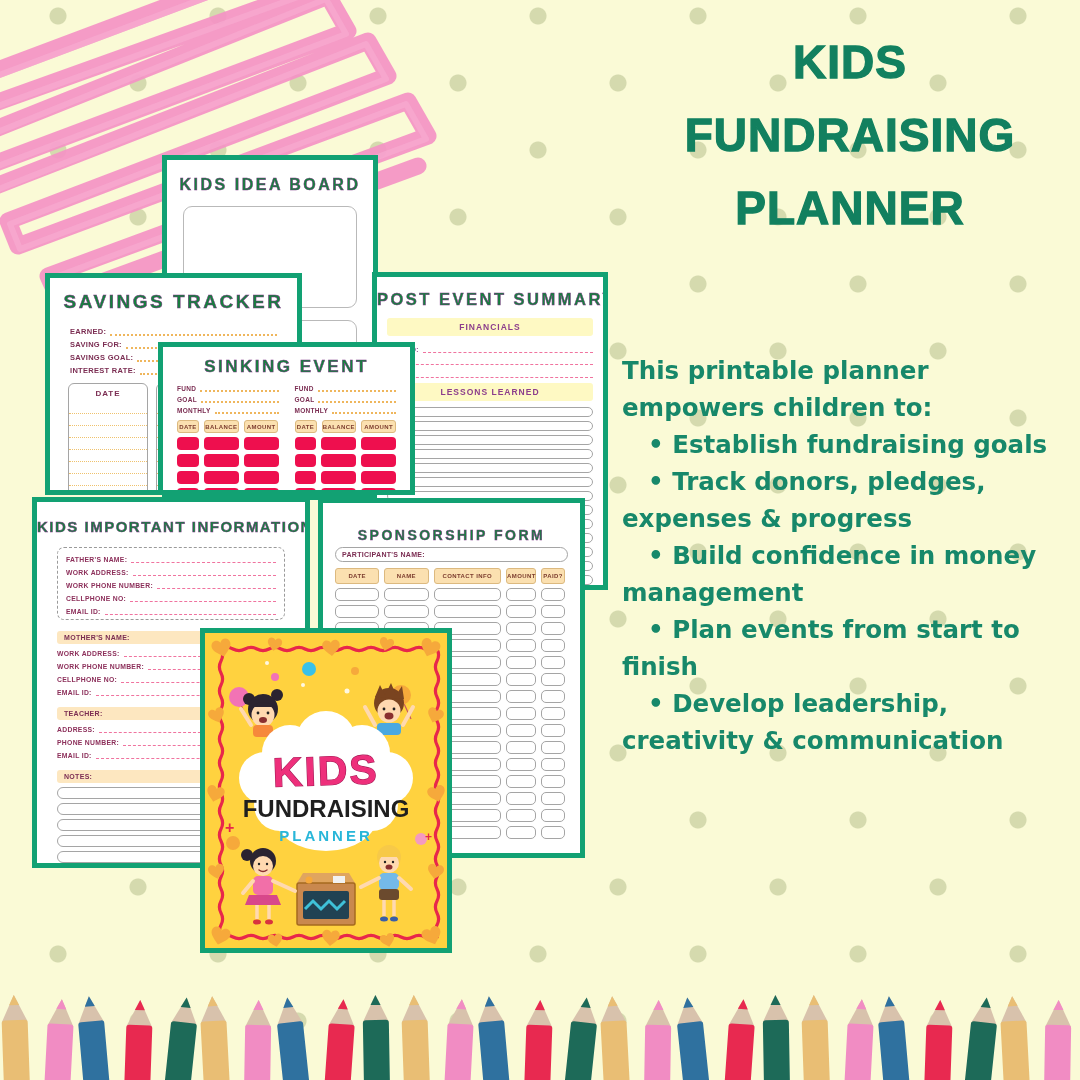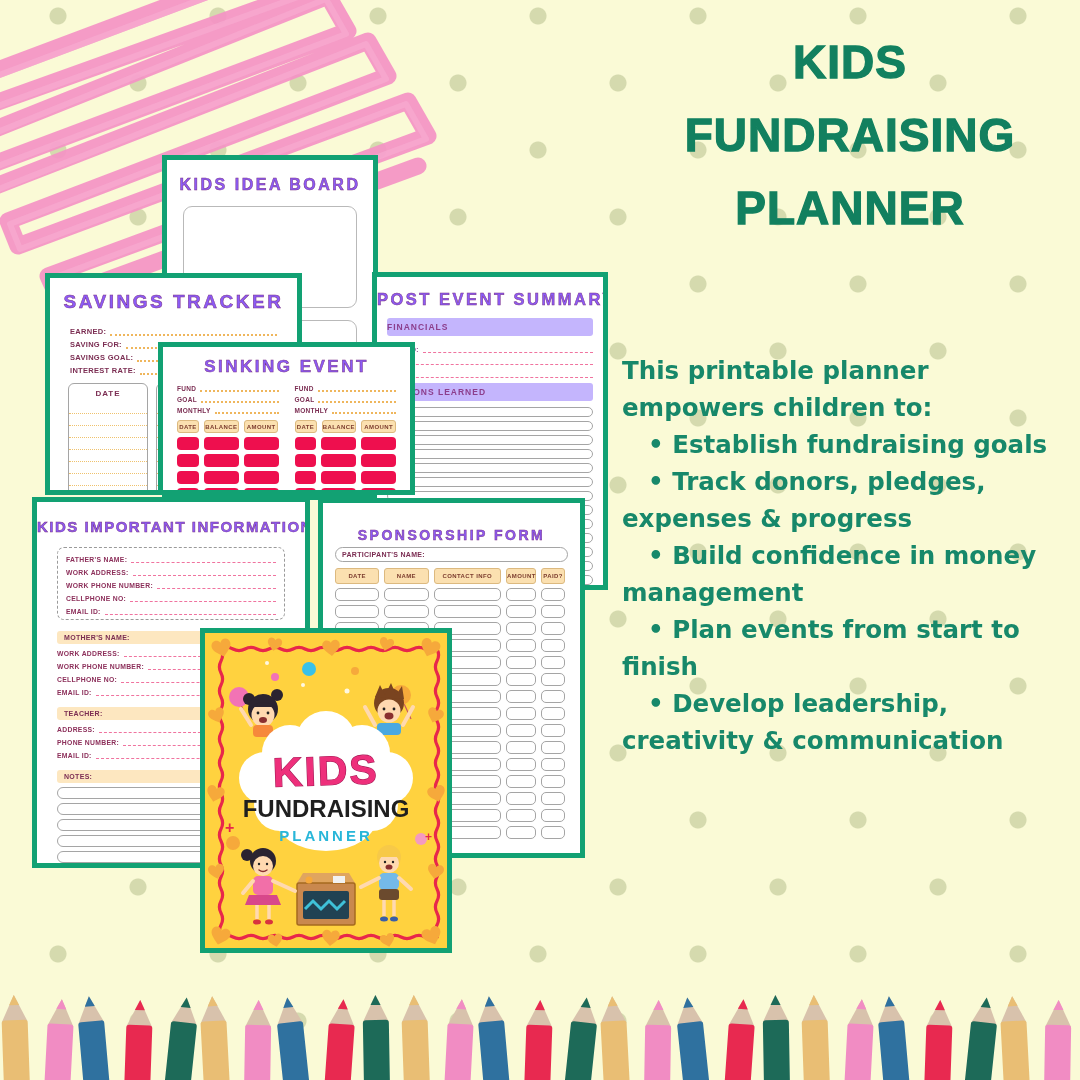--- a/index.html
+++ b/index.html
@@ -7,28 +7,28 @@
   .canvas{position:relative;width:1080px;height:1080px;overflow:hidden;
     background-color:#fafad6;
     background-image:
       radial-gradient(circle, #d5daae 8px, rgba(0,0,0,0) 9px),
       radial-gradient(circle, #d5daae 8px, rgba(0,0,0,0) 9px);
     background-size:160px 134px,160px 134px;
     background-position:58px 16px,138px 83px;}
   .scribble{position:absolute;left:-12px;top:-14px;z-index:0;}
   
   .page{position:absolute;background:#ffffff;border:5px solid #12a173;box-sizing:border-box;overflow:hidden;}
-  .ptitle{text-align:center;font-weight:bold;color:#8b5cf6;letter-spacing:2.5px;
+  .ptitle{text-align:center;font-weight:bold;color:#15803d;letter-spacing:2.5px;
     -webkit-text-stroke:0.5px #7c3083;white-space:nowrap;}
   .fieldrow{display:flex;align-items:flex-end;}
   .flabel{font-size:7.5px;font-weight:bold;color:#7b2d52;letter-spacing:.3px;white-space:nowrap;}
   .dotline{flex:1;border-bottom:2px dotted #efb65c;margin-left:4px;height:8px;}
   .pinkline{flex:1;border-bottom:1.5px dashed #f0739f;margin-left:4px;height:8px;}
-  .banner{background:#c4b5fd;border-radius:3px;font-size:8.5px;font-weight:bold;
-    color:#8c3e8c;letter-spacing:1px;padding:4px 0;}
+  .banner{background:#fef9c3;border-radius:3px;text-align:center;font-size:8.5px;font-weight:bold;
+    color:#8c3e8c;letter-spacing:1px;padding:4px 12px;}
   .chip{background:#fbe0b0;border:1px solid #dcb97f;border-radius:3px;text-align:center;
     font-size:6px;font-weight:bold;color:#7b3b2d;letter-spacing:.4px;padding:2.5px 0;box-sizing:border-box;}
   .cell{background:#ee0f4e;border-radius:4px;height:13px;}
   .rowbox{border:1.5px solid #a5a5a5;border-radius:6px;background:#fff;box-sizing:border-box;}
   
   #page-idea .idea-box{margin:0 16px 12px 16px;border:1.5px solid #b9b9b9;border-radius:9px;}
   
   #savings-fields{margin:10px 20px 0 20px;}
   #savings-fields .fieldrow{height:13px;}
   #savings-cols{display:flex;gap:8px;margin:8px 18px 0 18px;height:120px;}

